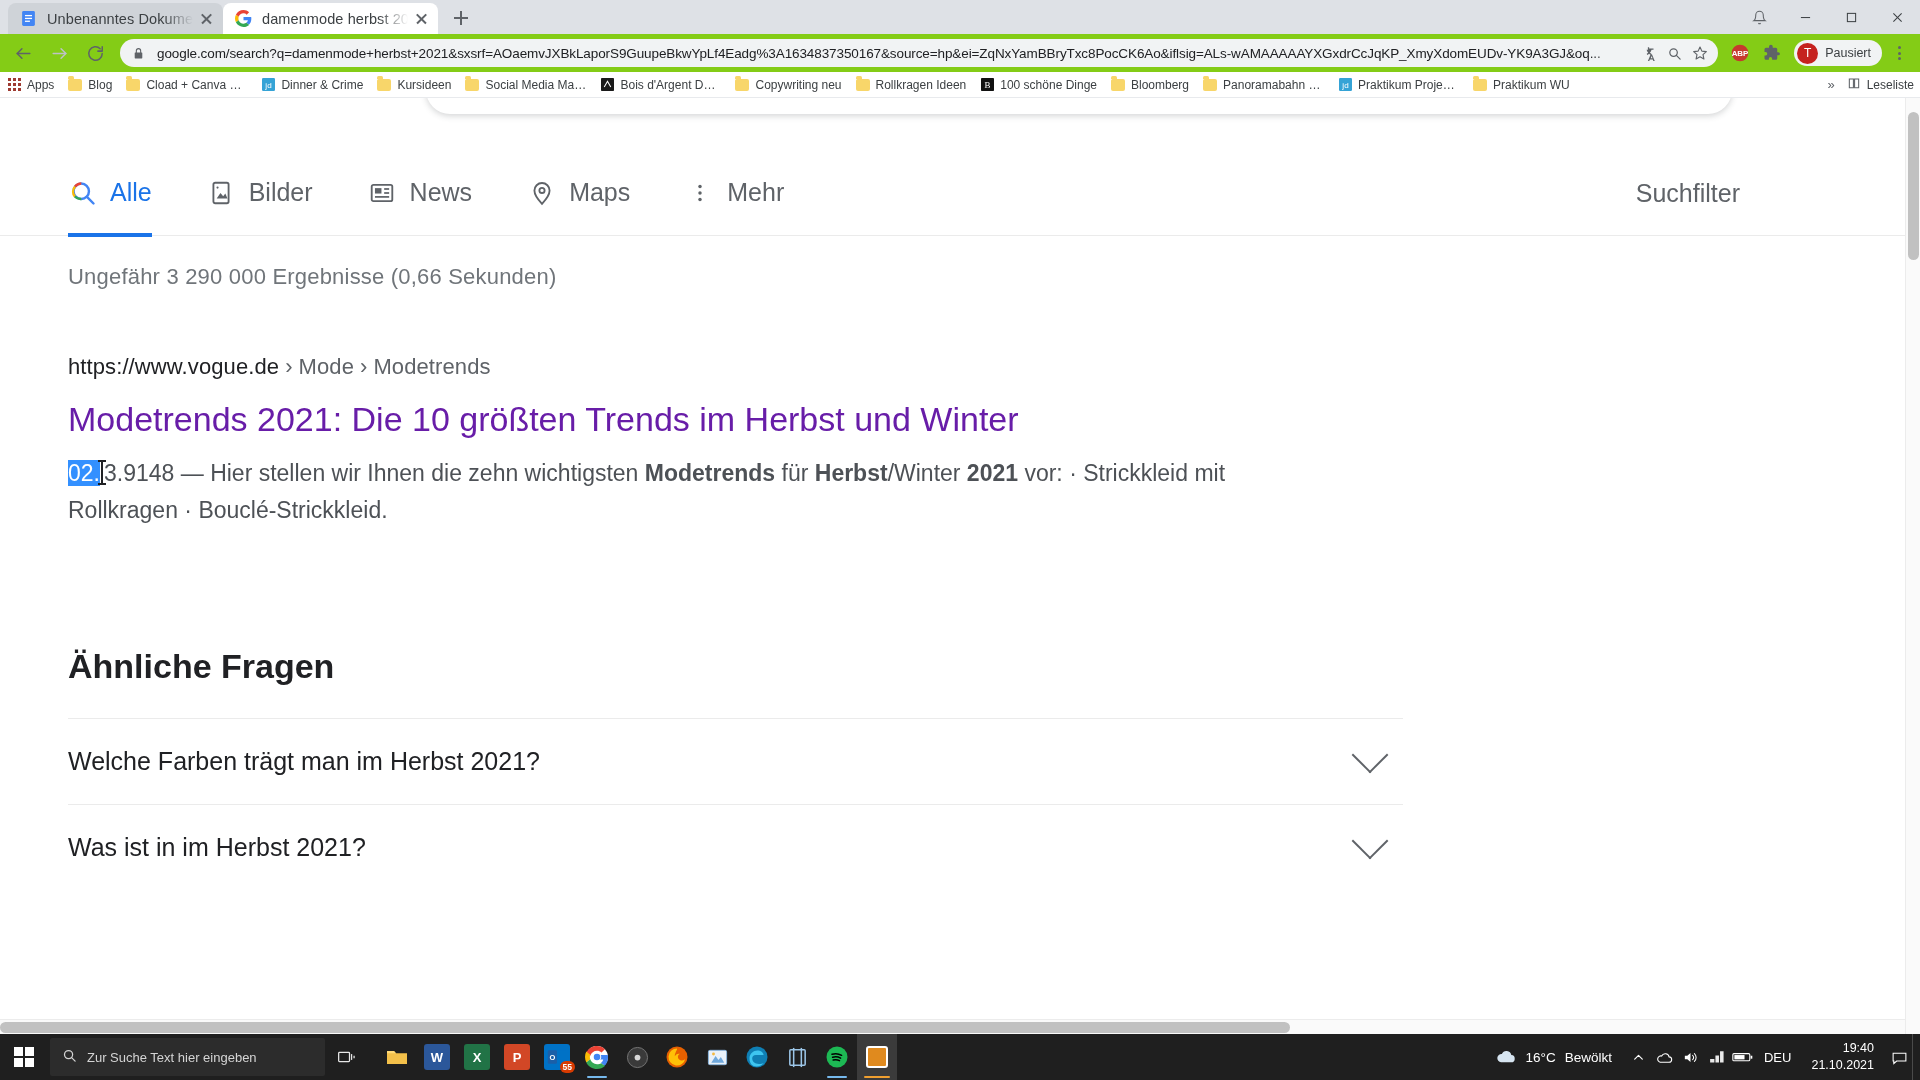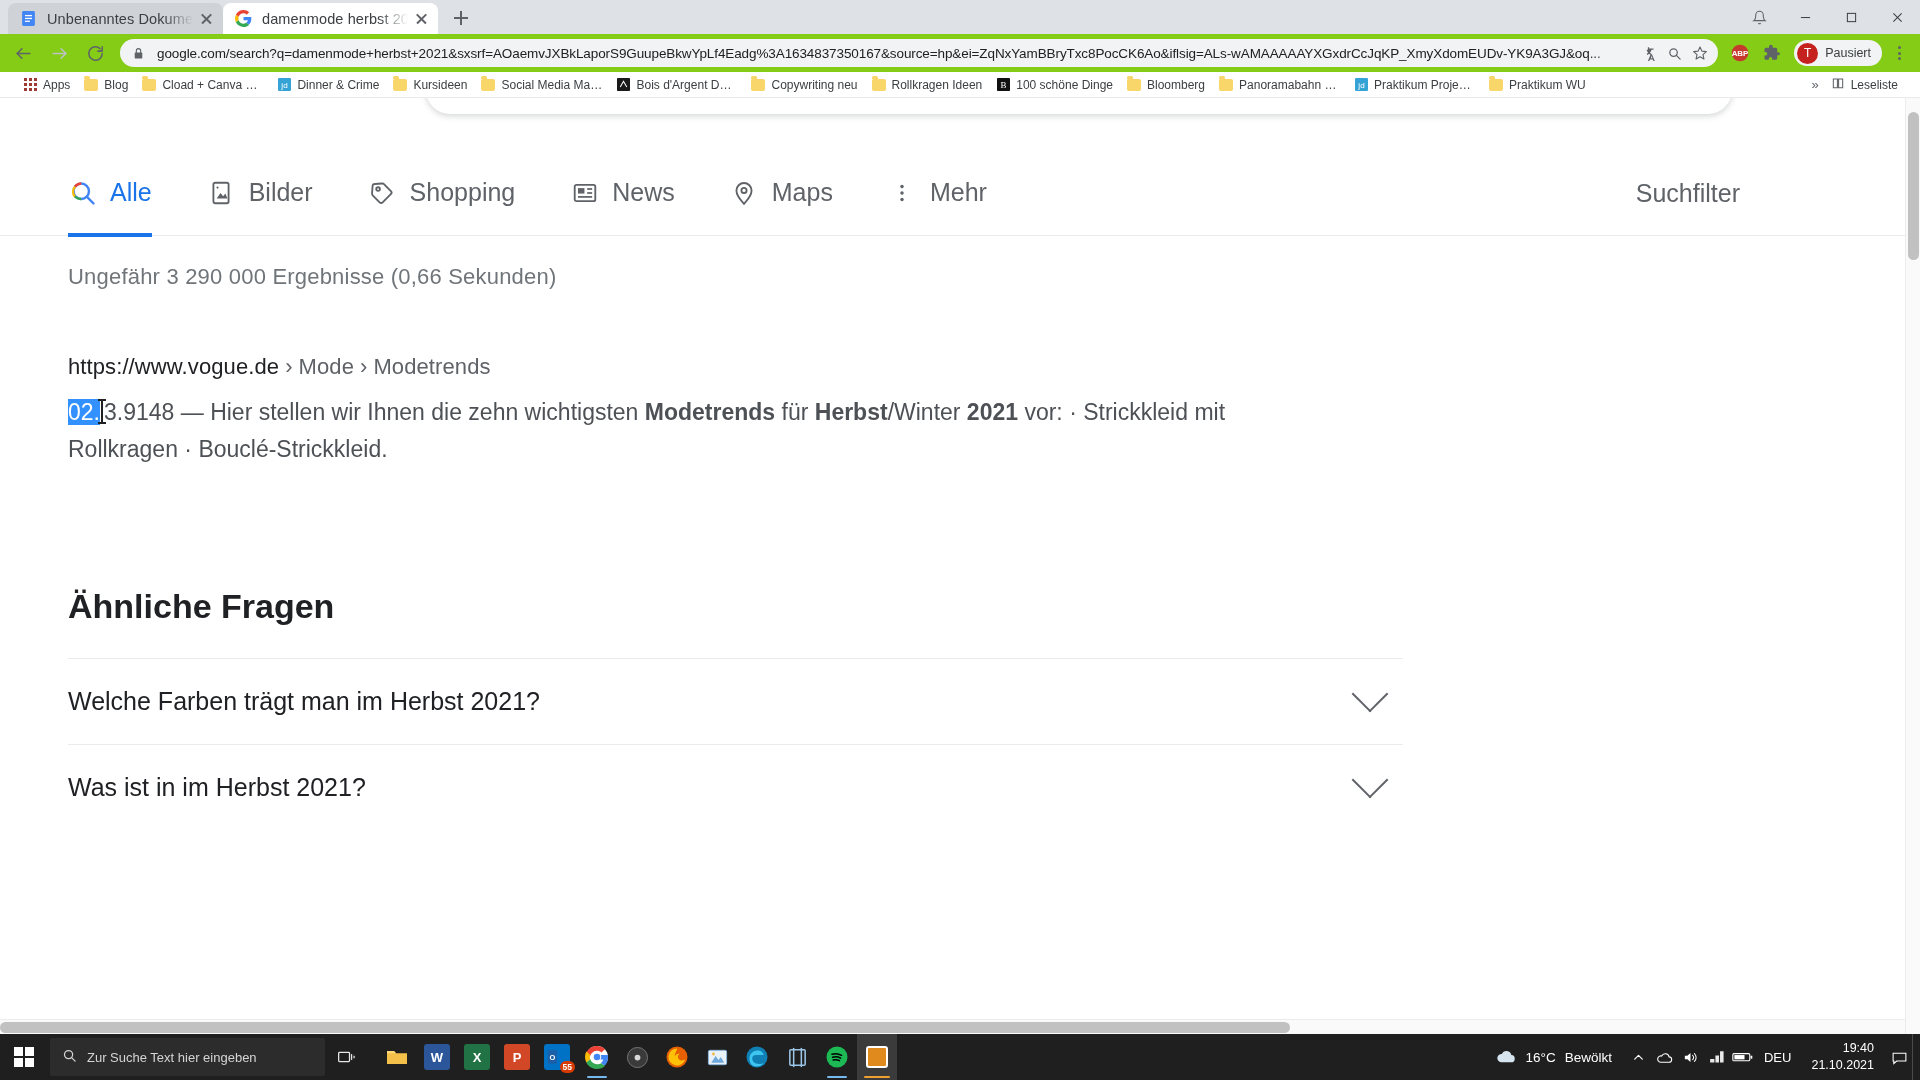--- a/index.html
+++ b/index.html
@@ -109,21 +109,21 @@
     font-size:12px; display:flex; align-items:center; justify-content:center;
   }
   .profile-label { font-size:12.5px; color:#3c4043; }
   .menu-dots { width:26px; height:30px; margin-left:4px; display:flex; align-items:center; justify-content:center; flex-direction:column; gap:2.6px; }
   .menu-dots i { width:3px; height:3px; border-radius:50%; background:#5f6368; display:block; }
 
   
   .bookmarks {
     height: 26px; background:#ffffff;
     display:flex; align-items:center;
-    padding: 0 16px; gap: 0px;
+    padding: 0 0; gap: 0px;
     border-bottom: 1px solid #e8eaed;
     font-size: 12px; color:#3c4043;
     position: relative;
   }
   .bm {
     display:flex; align-items:center; gap:6px;
     padding: 0 7px; height:22px; white-space:nowrap;
     max-width: 135px; overflow:hidden;
   }
   .bm-label { overflow:hidden; text-overflow:ellipsis; white-space:nowrap; }
@@ -558,29 +558,20 @@
         <span class="ntab-ico">
           <svg width="26" height="26" viewBox="0 0 24 24" fill="none" stroke="#5f6368" stroke-width="1.7">
             <rect x="5" y="2.5" width="14" height="19" rx="1.6"></rect>
             <polygon points="8,17 11.5,12 14,15 16,12.5 18,17" fill="#5f6368" stroke="none"></polygon>
             <circle cx="8.8" cy="7" r="1" fill="#5f6368" stroke="none"></circle>
           </svg>
         </span>
         <span>Bilder</span>
       </div>
 
-      <div class="ntab">
-        <span class="ntab-ico">
-          <svg width="26" height="26" viewBox="0 0 24 24" fill="none" stroke="#5f6368" stroke-width="1.7">
-            <path d="M20.6 12.6 12.6 20.6a2 2 0 0 1-2.8 0L3.4 14.2a2 2 0 0 1-.6-1.6l.5-7a2 2 0 0 1 1.9-1.9l7-.5a2 2 0 0 1 1.6.6l6.4 6.4a2 2 0 0 1 0 2.8z"></path>
-            <circle cx="8.4" cy="8.4" r="1.7"></circle>
-          </svg>
-        </span>
-        <span>Shopping</span>
-      </div>
 
       <div class="ntab">
         <span class="ntab-ico">
           <svg width="26" height="26" viewBox="0 0 24 24" fill="none" stroke="#5f6368" stroke-width="1.7">
             <rect x="2.5" y="4.5" width="19" height="15" rx="1.6"></rect>
             <rect x="5.5" y="7.5" width="6" height="5" fill="#5f6368" stroke="none"></rect>
             <line x1="14" y1="8.3" x2="18.6" y2="8.3" stroke-width="1.6"></line>
             <line x1="14" y1="12" x2="18.6" y2="12" stroke-width="1.6"></line>
             <line x1="5.5" y1="15.6" x2="18.6" y2="15.6" stroke-width="1.6"></line>
           </svg>
@@ -616,20 +607,21 @@
 
     <div class="results">
 
       <div class="result-count">Ungefähr 3 290 000 Ergebnisse (0,66 Sekunden)</div>
 
       <div class="result-block">
         <div class="breadcrumb">
           <span>https://www.vogue.de</span><span class="sep">›</span><span class="crumb">Mode</span><span class="sep">›</span><span class="crumb">Modetrends</span>
         </div>
 
+        <div class="result-title">Modetrends 2021: Die 10 größten Trends im Herbst und Winter</div>
 
         <div class="snippet"><span class="sel">02.</span><span class="caret"></span><span>3.9148</span><span> — </span><span>Hier stellen wir Ihnen die zehn wichtigsten </span><b>Modetrends</b><span> für </span><b>Herbst</b><span>/Winter </span><b>2021</b><span> vor: · Strickkleid mit Rollkragen · Bouclé-Strickkleid.</span></div>
       </div>
 
       <div class="paa">
         <div class="paa-title">Ähnliche Fragen</div>
         <div class="paa-list">
           <div class="paa-row">
             <span class="paa-q">Welche Farben trägt man im Herbst 2021?</span>
             <span class="chev"></span>

